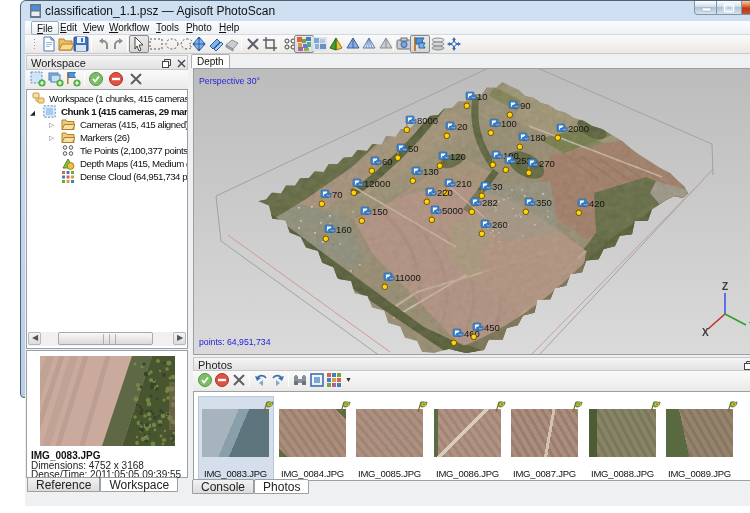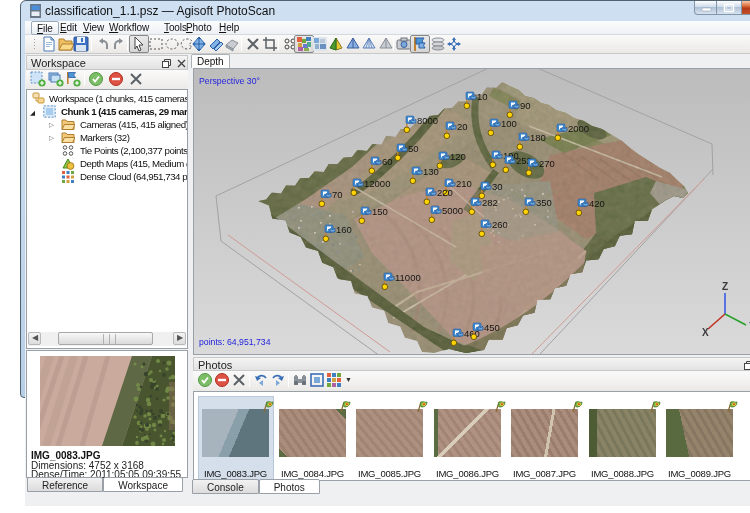--- a/index.html
+++ b/index.html
@@ -26,21 +26,21 @@
 
 #client{position:absolute;left:4px;top:53px;width:742px;height:452px;background:#eef0f2;}
 
 #wshead{position:absolute;left:1px;top:1px;width:162px;height:15px;background:linear-gradient(180deg,#f4f4f4,#e2e2e2);border:1px solid #c8c8c8;font-size:11px;color:#222;}
 #wstool{position:absolute;left:1px;top:16px;width:162px;height:20px;background:linear-gradient(180deg,#fafafa,#ebe9e6);}
 #wstree{position:absolute;left:1px;top:35px;width:162px;height:260px;background:#fff;border:1px solid #9aa0a8;font-size:9.7px;color:#111;overflow:hidden;letter-spacing:-0.45px;}
 .trow{position:absolute;left:0;height:13px;line-height:13px;white-space:nowrap;}
 #wshscroll{position:absolute;left:1px;top:242px;width:158px;height:14px;background:#f0f0f0;}
 #preview{position:absolute;left:1px;top:296px;width:162px;height:128px;background:#fff;border:1px solid #9aa0a8;}
 #ltabs{position:absolute;left:1px;top:423px;height:16px;font-size:11px;color:#222;}
-.tab{display:inline-block;height:15px;line-height:15px;padding:0 14px;font-size:10px;border:1px solid #9aa0a8;border-top:1px solid #9aa0a8;background:linear-gradient(180deg,#f2f2f2,#dcdcdc);border-radius:2px 2px 0 0;}
+.tab{display:inline-block;height:15px;line-height:15px;padding:0 8px;font-size:12px;border:1px solid #9aa0a8;border-top:1px solid #9aa0a8;background:linear-gradient(180deg,#f2f2f2,#dcdcdc);border-radius:2px 2px 0 0;}
 .tab.act{background:#fff;}
 
 #modeltab{position:absolute;left:166px;top:0px;width:576px;height:14px;background:#eef0f2;font-size:10px;}
 #mtab{position:absolute;left:0px;top:0px;height:14px;line-height:14px;padding:0 5px;background:#fcfcfc;border:1px solid #aab0b8;border-bottom:none;border-radius:2px 2px 0 0;color:#111;}
 #viewport{position:absolute;left:168px;top:14px;width:573px;height:287px;background:linear-gradient(180deg,#bcbcbc,#dadada);border:1px solid #9aa0a8;overflow:hidden;}
 
 #phhead{position:absolute;left:168px;top:303px;width:573px;height:14px;background:linear-gradient(180deg,#f4f4f4,#e2e2e2);border:1px solid #c8c8c8;font-size:11px;color:#222;}
 #phtool{position:absolute;left:168px;top:317px;width:573px;height:20px;background:linear-gradient(180deg,#fafafa,#ebe9e6);}
 #phthumbs{position:absolute;left:168px;top:337px;width:573px;height:90px;background:#fff;border:1px solid #9aa0a8;overflow:hidden;}
 #ptabs{position:absolute;left:167px;top:425px;height:16px;font-size:11px;color:#222;text-align:right;}
@@ -83,21 +83,21 @@
           <path d="M8.5,3.5 L15.5,10.5 M15.5,3.5 L8.5,10.5" stroke="#fff" stroke-width="2.2"></path>
           <path d="M8.5,3.5 L15.5,10.5 M15.5,3.5 L8.5,10.5" stroke="#6a2a18" stroke-width="0.5" opacity="0.4"></path>
         </svg>
       </div>
   </div>
   <div id="menubar">
     <div class="mi" id="mi-file" style="left:6px"><u>F</u>ile</div>
     <div class="mi" style="left:30px"><u>E</u>dit</div>
     <div class="mi" style="left:53px"><u>V</u>iew</div>
     <div class="mi" style="left:79px"><u>W</u>orkflow</div>
-    <div class="mi" style="left:134px"><u>T</u>ools</div>
+    <div class="mi" style="left:126px"><u>T</u>ools</div>
     <div class="mi" style="left:156px"><u>P</u>hoto</div>
     <div class="mi" style="left:189px"><u>H</u>elp</div>
   </div>
   <div id="toolbar">
       <div class="handle"></div>
     <svg class="ticon" style="left:16px" viewBox="0 0 16 16">
         <path d="M3,1 h7 l3,3 v11 h-10 z" fill="#fff" stroke="#4a7ab5"></path>
         <path d="M10,1 l3,3 h-3 z" fill="#cfe0f0" stroke="#4a7ab5"></path>
         <rect x="5" y="6" width="6" height="1" fill="#9cb8d8"></rect>
         <rect x="5" y="8" width="6" height="1" fill="#9cb8d8"></rect>
@@ -274,21 +274,21 @@
             <rect x="0.8" y="0.8" width="11.4" height="11.4" fill="#ddebf7" stroke="#5a90c8" stroke-dasharray="2,1.5"></rect>
             <rect x="3" y="3" width="7" height="7" fill="#a8cced"></rect>
           </svg><span style="margin-left:33px;font-weight:bold">Chunk 1 (415 cameras, 29 marke</span></div>
       <div class="trow" style="top:28px;left:22px"><span style="position:absolute;left:0;top:0;font-size:6.5px;color:#666">▷</span><svg style="position:absolute;left:12px;top:0" width="14" height="13" viewBox="0 0 14 13">
             <path d="M1,2 h4 l1,1.5 h7 v8 h-12 z" fill="#f2c879" stroke="#b08030"></path>
             <path d="M1,11.5 l2.5,-5 h10.5 l-2.5,5 z" fill="#fadfa2" stroke="#b08030"></path>
           </svg><span style="margin-left:31px">Cameras (415, 415 aligned)</span></div>
       <div class="trow" style="top:41px;left:22px"><span style="position:absolute;left:0;top:0;font-size:6.5px;color:#666">▷</span><svg style="position:absolute;left:12px;top:0" width="14" height="13" viewBox="0 0 14 13">
             <path d="M1,2 h4 l1,1.5 h7 v8 h-12 z" fill="#f2c879" stroke="#b08030"></path>
             <path d="M1,11.5 l2.5,-5 h10.5 l-2.5,5 z" fill="#fadfa2" stroke="#b08030"></path>
-          </svg><span style="margin-left:31px">Markers (32)</span></div>
+          </svg><span style="margin-left:31px">Markers (26)</span></div>
       <div class="trow" style="top:54px;left:34px"><svg style="position:absolute;left:0;top:0" width="14" height="13" viewBox="0 0 14 13">
             <circle cx="4" cy="3.5" r="1.8" fill="none" stroke="#555"></circle>
             <circle cx="10" cy="3.5" r="1.8" fill="none" stroke="#555"></circle>
             <circle cx="4" cy="9.5" r="1.8" fill="none" stroke="#555"></circle>
             <circle cx="10" cy="9.5" r="1.8" fill="none" stroke="#555"></circle>
           </svg><span style="margin-left:19px">Tie Points (2,100,377 points)</span></div>
       <div class="trow" style="top:67px;left:34px"><svg style="position:absolute;left:0;top:0" width="14" height="13" viewBox="0 0 14 13">
             <path d="M2,11 L7,2 L12,11 z" fill="#8ac440" stroke="#4a8a20"></path>
             <circle cx="9.5" cy="9" r="3.4" fill="#f0c040" stroke="#a88020"></circle>
           </svg><span style="margin-left:19px">Depth Maps (415, Medium qua</span></div>

